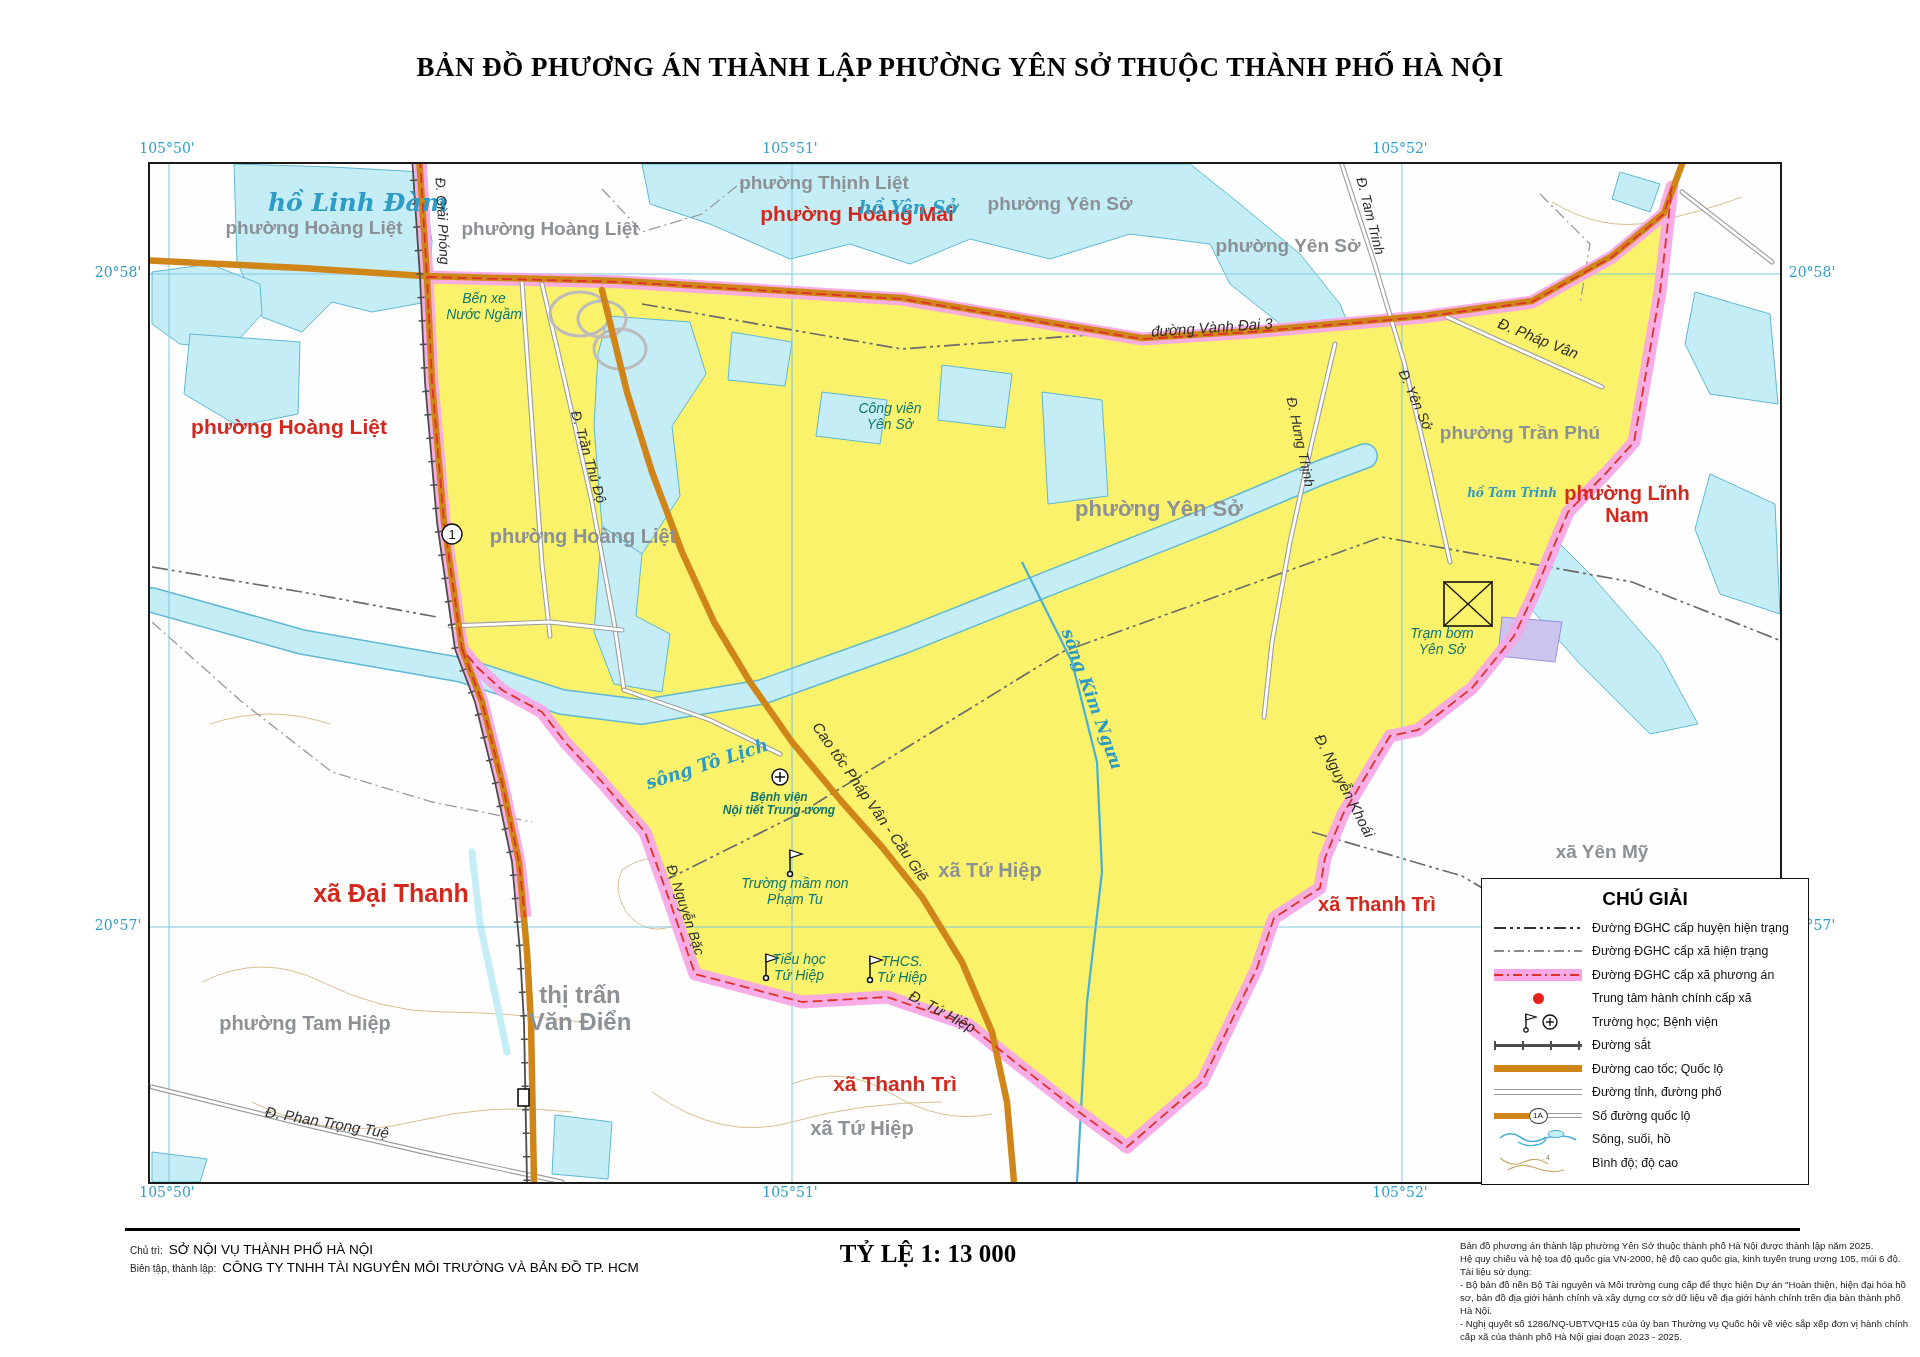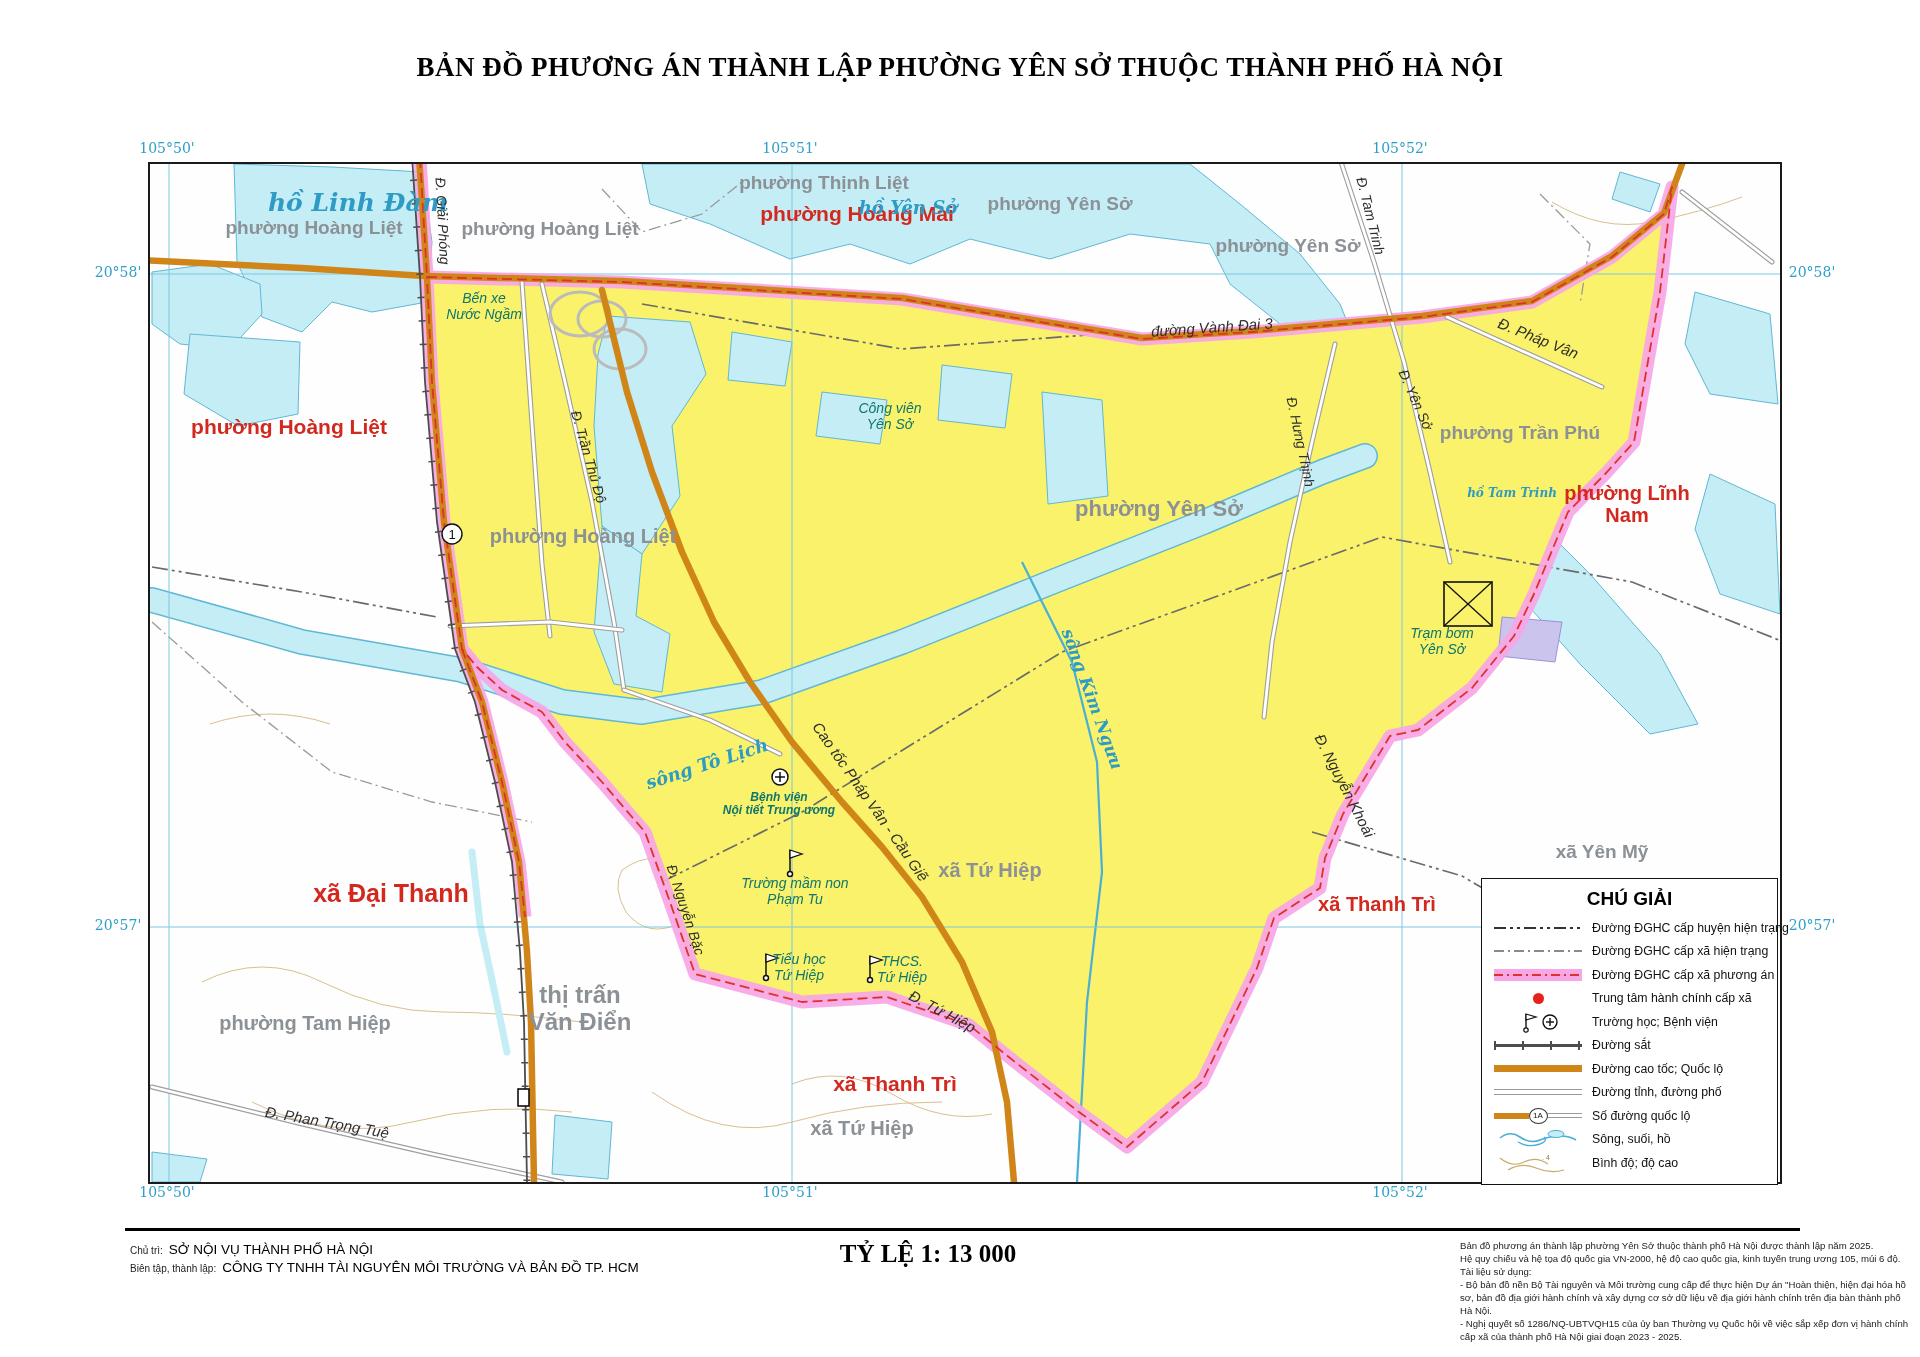--- a/index.html
+++ b/index.html
@@ -28,21 +28,21 @@
   .pink{fill:none;stroke:#F7A6E6;stroke-width:13;stroke-linejoin:round;opacity:.92;}
   .reddash{fill:none;stroke:#E0302C;stroke-width:1.8;stroke-dasharray:10 5;stroke-linejoin:round;}
   .rcase{fill:none;stroke:#9e9e9e;stroke-width:5;stroke-linejoin:round;stroke-linecap:round;}
   .rcore{fill:none;stroke:#ffffff;stroke-width:2.8;stroke-linejoin:round;stroke-linecap:round;}
   .hwy{fill:none;stroke:#D08519;stroke-width:6.5;stroke-linejoin:round;stroke-linecap:round;}
   .rail{fill:none;stroke:#4d4d4d;stroke-width:1.8;}
   .railtick{fill:none;stroke:#4d4d4d;stroke-width:7;stroke-dasharray:1.5 22;}
   .sym{fill:#fff;stroke:#111;stroke-width:1.5;}
   .symline{fill:none;stroke:#111;stroke-width:1.5;}
   
-  .legend{position:absolute;left:1481px;top:878px;width:297px;height:307px;background:#fff;
+  .legend{position:absolute;left:1481px;top:878px;width:328px;height:307px;background:#fff;
     border:1.6px solid #111;z-index:5;box-sizing:border-box;}
   .lg-title{text-align:center;font-weight:bold;font-size:19px;color:#000;margin:9px 0 6px 0;}
   .lg-row{display:flex;align-items:center;gap:10px;padding:0 8px 0 12px;height:23.5px;}
   .lg-swatch{width:88px;flex:0 0 88px;position:relative;display:flex;align-items:center;justify-content:center;}
   .lg-label{font-size:12.3px;color:#111;white-space:nowrap;}
   .sw-bdist{height:2px;width:100%;background:repeating-linear-gradient(90deg,#333 0 12px,transparent 12px 16px,#333 16px 19px,transparent 19px 23px,#333 23px 26px,transparent 26px 30px);}
   .sw-bcomm{height:2px;width:100%;background:repeating-linear-gradient(90deg,#8a8a8a 0 10px,transparent 10px 14px,#8a8a8a 14px 16px,transparent 16px 20px);}
   .sw-bprop{height:12px;width:100%;background:#F7A6E6;position:relative;}
   .sw-bprop::after{content:"";position:absolute;left:0;right:0;top:5px;height:2px;
     background:repeating-linear-gradient(90deg,#E0302C 0 9px,transparent 9px 13px,#E0302C 13px 15px,transparent 15px 19px);}

